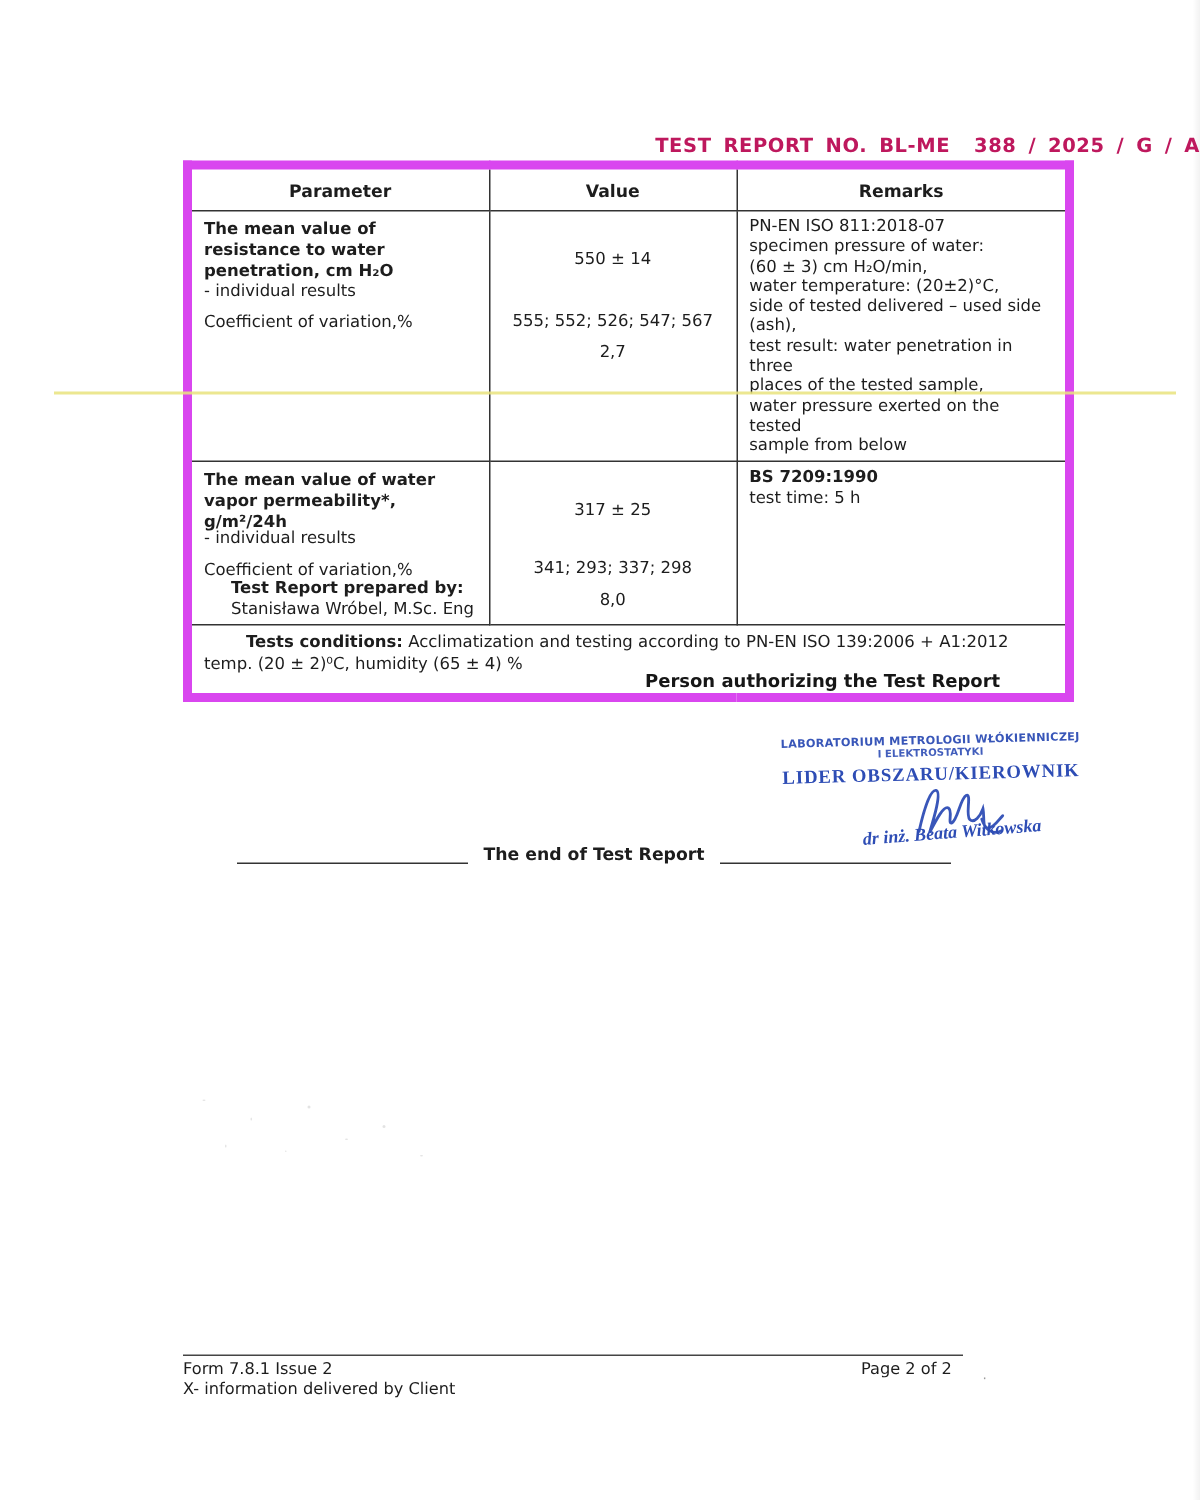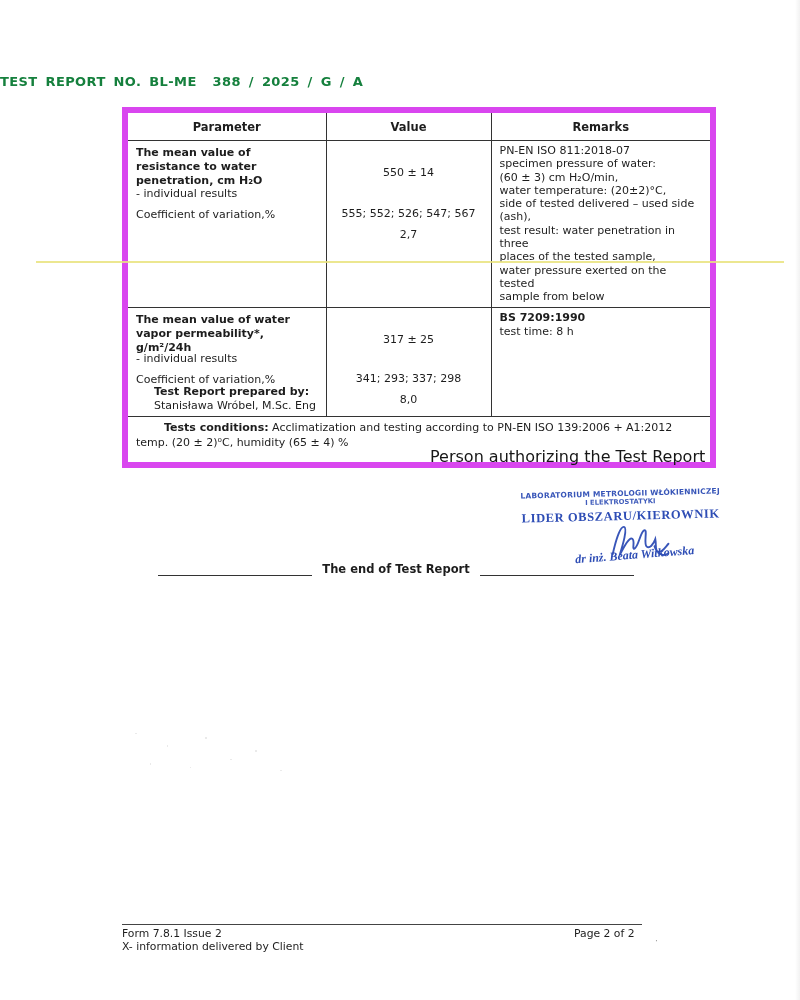--- a/index.html
+++ b/index.html
@@ -9,23 +9,23 @@
     font-family:"DejaVu Sans","Liberation Sans",sans-serif;
     color:#1d1d1d;
     position:relative;
     overflow:hidden;
   }
   .page{position:absolute;inset:0;background:#fff;}
   .page-edge{position:absolute;top:0;right:0;width:5px;height:100%;
     background:linear-gradient(to right,rgba(0,0,0,0),rgba(0,0,0,0.05));}
 
   .report-title{
-    position:absolute;top:74px;left:0;width:100%;
-    text-align:left;font-size:13px;font-weight:bold;
-    letter-spacing:0.4px;word-spacing:3px;color:#15803d;
+    position:absolute;top:90px;left:0;width:100%;
+    text-align:right;font-size:13px;font-weight:bold;
+    letter-spacing:0.4px;word-spacing:3px;color:#be185d;
     white-space:pre;
   }
 
   table.doc-table{
     position:absolute;left:122px;top:107px;width:588px;
     border-collapse:collapse;table-layout:fixed;
     border:6px solid #d946ef;
   }
   .doc-table th,.doc-table td{
     border:1px solid #333;
@@ -58,21 +58,21 @@
   .yellow-line{
     position:absolute;left:36px;top:261px;width:748px;height:2px;
     background:#e9e37c;opacity:0.85;z-index:6;
   }
 
   .prepared{position:absolute;left:130px;top:385px;font-size:11px;line-height:14px;margin-left:24px;}
   .prepared .lbl{font-weight:bold;}
 
   .authorizing{
     position:absolute;left:430px;top:447px;
-    font-size:16px;font-weight:normal;color:#161616;
+    font-size:12px;font-weight:bold;color:#161616;
   }
 
   .stamp{
     position:absolute;left:516px;top:489px;width:210px;
     color:#2e4db5;text-align:center;transform:rotate(-1.5deg);
   }
   .stamp .s1{font-size:7.5px;letter-spacing:0.2px;line-height:9px;font-weight:bold;opacity:.95;}
   .stamp .s2{font-size:6.8px;line-height:8px;font-weight:bold;opacity:.9;}
   .stamp .s3{
     font-family:"Liberation Serif","DejaVu Serif",serif;
@@ -87,21 +87,21 @@
     transform:rotate(-3deg);white-space:nowrap;
   }
 
   .end-marker{
     position:absolute;left:158px;top:562px;width:476px;
     display:flex;align-items:flex-end;font-size:11.5px;font-weight:bold;
   }
   .end-rule{height:12px;border-bottom:1.6px solid #333;flex:1;}
   .end-text{padding:0 10px;white-space:nowrap;}
 
-  .footer{position:absolute;left:122px;top:924px;width:590px;font-size:10.8px;}
+  .footer{position:absolute;left:122px;top:903px;width:590px;font-size:10.8px;}
   .footer-rule{width:520px;border-top:1.4px solid #444;margin-bottom:2px;}
   .footer-line1{position:relative;line-height:13px;}
   .footer-page{position:absolute;left:452px;top:0;}
   .footer-line2{line-height:13px;}
   .footer-mark{position:absolute;left:533px;top:12px;color:#9a9a9a;font-size:9px;}
 
   .speckles{position:absolute;left:95px;top:715px;width:230px;height:70px;opacity:.5;}
   .speck{position:absolute;background:#c9c9c9;border-radius:50%;}
 </style>
 </head>
@@ -155,21 +155,21 @@
         <div class="band-line">Coefficient of variation,%</div>
       </td>
       <td class="cell-value">
         <div class="band-title v-bold">317 ± 25</div>
         <div class="band-line">341; 293; 337; 298</div>
         <div class="band-line">8,0</div>
       </td>
       <td class="cell-remarks">
         <div class="rbold">BS 7209:1990</div>
         <div>
-              <div class="rline">test time: 8 h</div>
+              <div class="rline">test time: 5 h</div>
             </div>
       </td>
     </tr>
     <tr class="row-cond">
       <td colspan="3">
         <div class="cond-line">
           <span class="cond-label">Tests conditions:</span><span> Acclimatization and testing according to PN-EN ISO 139:2006 + A1:2012</span>
         </div>
         <div class="cond-line">temp. (20 ± 2)⁰C, humidity (65 ± 4) %</div>
       </td>

